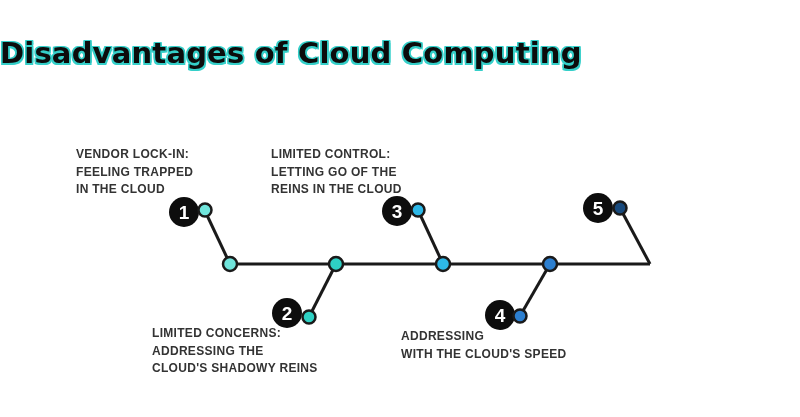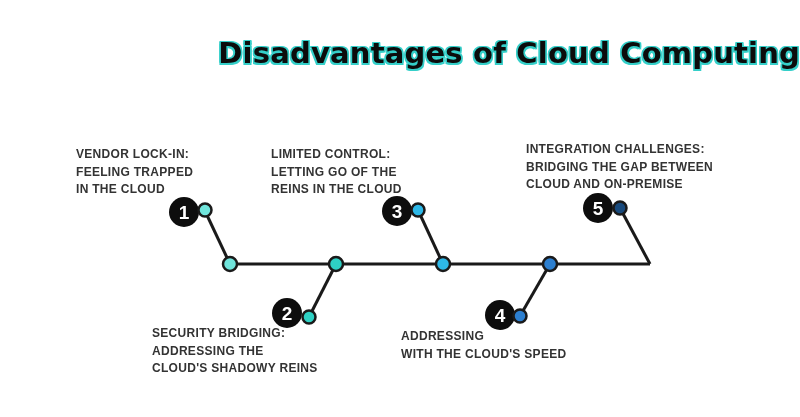--- a/index.html
+++ b/index.html
@@ -9,21 +9,21 @@
     height: 417px;
     background: #ffffff;
     overflow: hidden;
     font-family: "Liberation Sans", sans-serif;
   }
   .title {
     position: absolute;
     left: 0;
     top: 36px;
     width: 100%;
-    text-align: right;
+    text-align: left;
     font-family: "DejaVu Sans", sans-serif;
     font-size: 29px;
     font-weight: 700;
     color: #0c0c0c;
     letter-spacing: 0.2px;
     text-shadow:
       -1.5px -1.5px 0 #35cfc9,  1.5px -1.5px 0 #35cfc9,
       -1.5px  1.5px 0 #35cfc9,  1.5px  1.5px 0 #35cfc9,
       -1.5px  0      0 #35cfc9,  1.5px  0      0 #35cfc9,
        0     -1.5px  0 #35cfc9,  0      1.5px  0 #35cfc9;
@@ -86,35 +86,30 @@
     <circle cx="550" cy="264" r="7" stroke="#1a1a1a" stroke-width="2.5" fill="#2c7fd0"></circle>
   </svg>
 
   <div class="step-label" style="left:76px; top:146px">
     <span>VENDOR LOCK-IN:</span>
     <span>FEELING TRAPPED</span>
     <span>IN THE CLOUD</span>
   </div>
 
   <div class="step-label" style="left:152px; top:325px">
-    <span>SECURITY BRIDGING:</span>
+    <span>LIMITED CONCERNS:</span>
     <span>ADDRESSING THE</span>
     <span>CLOUD'S SHADOWY REINS</span>
   </div>
 
   <div class="step-label" style="left:271px; top:146px">
     <span>LIMITED CONTROL:</span>
     <span>LETTING GO OF THE</span>
     <span>REINS IN THE CLOUD</span>
   </div>
 
   <div class="step-label" style="left:401px; top:328px">
     <span>ADDRESSING</span>
     <span>WITH THE CLOUD'S SPEED</span>
   </div>
 
-  <div class="step-label" style="left:526px; top:141px">
-    <span>INTEGRATION CHALLENGES:</span>
-    <span>BRIDGING THE GAP BETWEEN</span>
-    <span>CLOUD AND ON-PREMISE</span>
-  </div>
 
 </div>
 
 </body></html>

